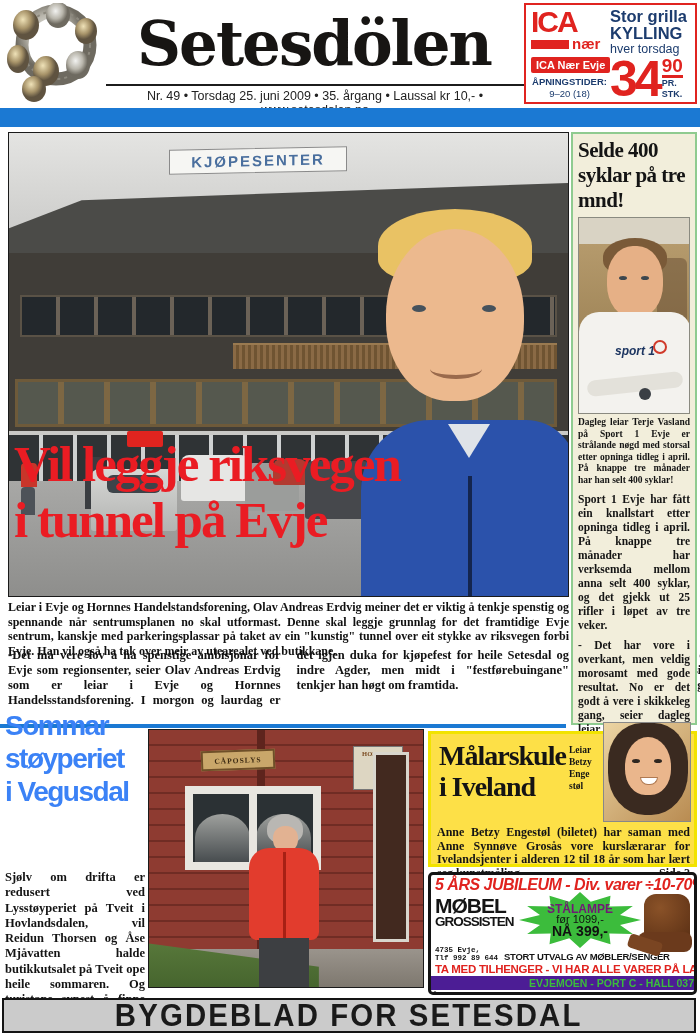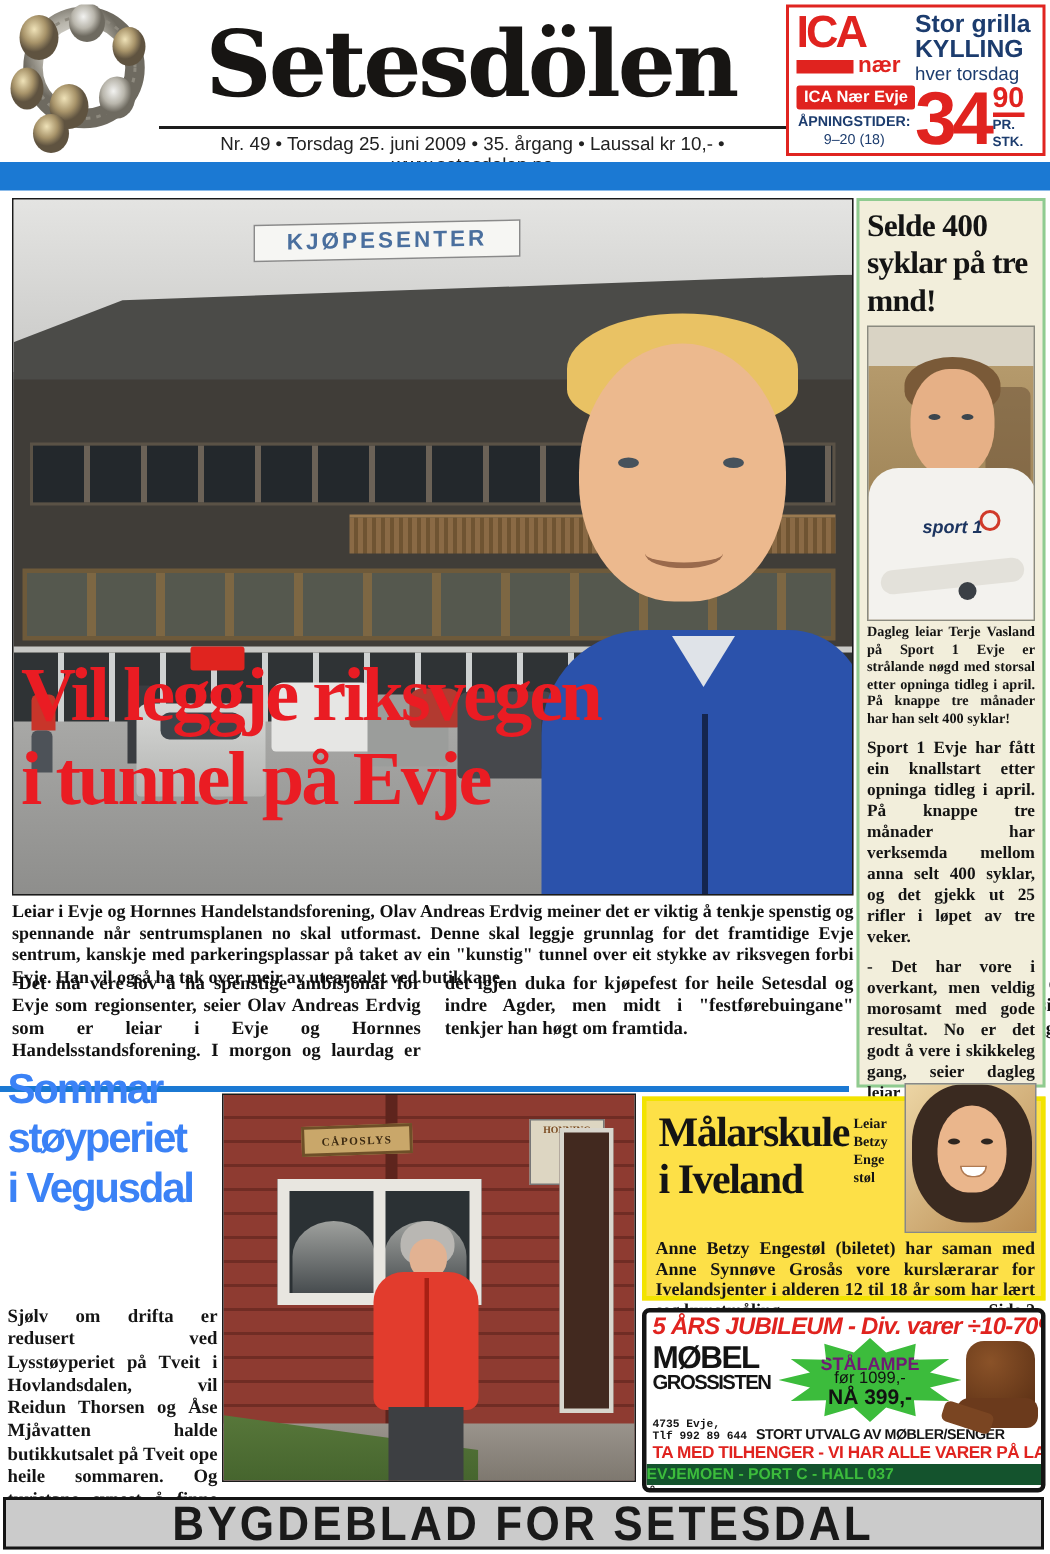--- a/index.html
+++ b/index.html
@@ -150,21 +150,21 @@
   .burst .s2 { font-family:"Liberation Sans", sans-serif; font-size:11px; line-height:9px; color:#111; }
   .burst .s3 { font-family:"Liberation Sans", sans-serif; font-weight:900; font-size:14px; line-height:14px; color:#111; }
   .chair { position:absolute; right:2px; top:0px; width:58px; height:64px; }
   .chair-back { position:absolute; right:2px; top:0; width:46px; height:46px; background:radial-gradient(circle at 35% 30%, #8a5228, #5a2f14); border-radius:12px 12px 5px 5px; }
   .chair-seat { position:absolute; right:0px; top:38px; width:54px; height:20px; background:#6b3a1c; border-radius:8px; }
   .chair-foot { position:absolute; left:-6px; top:44px; width:34px; height:14px; background:#7a4522; border-radius:4px; transform:rotate(18deg); }
   .furn-addr-row { display:flex; align-items:flex-end; gap:6px; padding:0 4px; }
   .furn-addr { font-family:Liberation Mono, monospace; font-weight:bold; font-size:7.5px; line-height:8px; color:#141414; }
   .furn-slogan { font-family:"Liberation Sans", sans-serif; font-weight:900; font-size:9.5px; color:#141414; letter-spacing:-0.3px; }
   .furn-red { font-family:"Liberation Sans", sans-serif; font-weight:900; font-size:11.5px; color:#e0231f; padding:1px 4px; letter-spacing:-0.3px; white-space:nowrap; }
-  .furn-black-bar { background:#14532d; text-align:left; font-family:"Liberation Sans", sans-serif; font-weight:900; font-size:10.5px; color:#3cbc3c; padding:1px 0; }
+  .furn-black-bar { background:#4c1d95; text-align:right; font-family:"Liberation Sans", sans-serif; font-weight:900; font-size:10.5px; color:#3cbc3c; padding:1px 0; }
   .furn-hours { font-family:"Liberation Sans", sans-serif; font-weight:900; font-size:11px; color:#141414; text-align:center; padding-top:1px; letter-spacing:-0.3px; white-space:nowrap; }
 
   
   #footer-banner { left:2px; top:998px; width:694px; height:35px; border:2px solid #141414; background:#cbcbcb;
     display:flex; align-items:center; justify-content:center; }
   #footer-banner span { font-family:"Liberation Sans", sans-serif; font-weight:900; font-size:28px; letter-spacing:2px;
     color:#1a1a1a; transform:scale(1.05,1.15); }
 </style>
 </head>
 <body>

